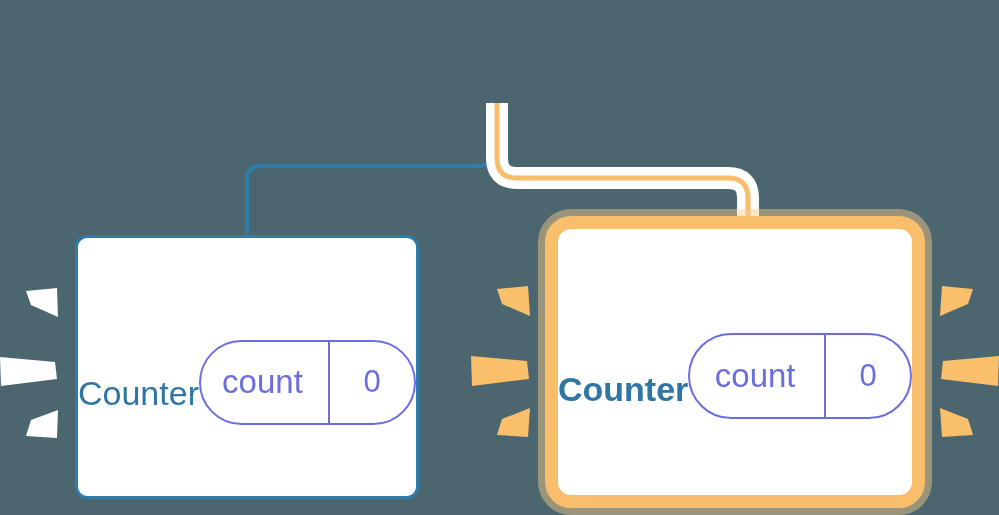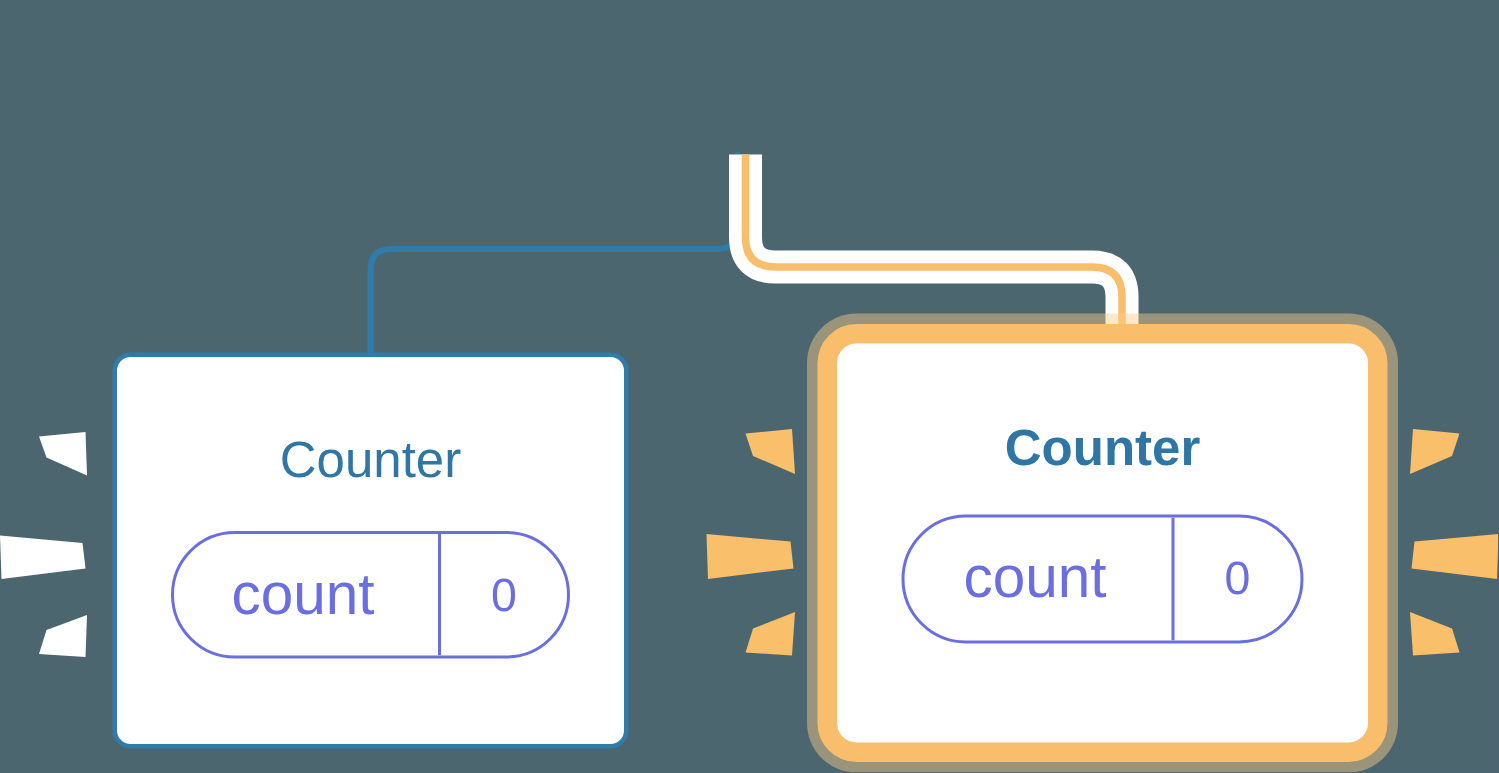--- a/index.html
+++ b/index.html
@@ -54,21 +54,21 @@
     letter-spacing: 0.5px;
     line-height: 1;
   }
 
   
   .card {
     position: absolute;
     background: #ffffff;
     box-sizing: border-box;
     display: flex;
-    flex-direction: column;
+    flex-direction: row;
     align-items: center;
     z-index: 6;
   }
   .card-left {
     left: 75px;
     top: 235px;
     width: 344px;
     height: 264px;
     border: 3px solid #2f7cab;
     border-radius: 12px;
@@ -116,21 +116,21 @@
     margin-top: 27px;
     width: 268px;
     height: 86px;
   }
   .pill-key {
     flex: 1 1 auto;
     display: flex;
     align-items: center;
     justify-content: center;
     color: #6b6ede;
-    font-size: 39px;
+    font-size: 33px;
     border-right: 2px solid #6b6ede;
     padding-right: 4px;
   }
   .pill-val {
     width: 84px;
     flex: 0 0 84px;
     display: flex;
     align-items: center;
     justify-content: center;
     color: #6b6ede;

